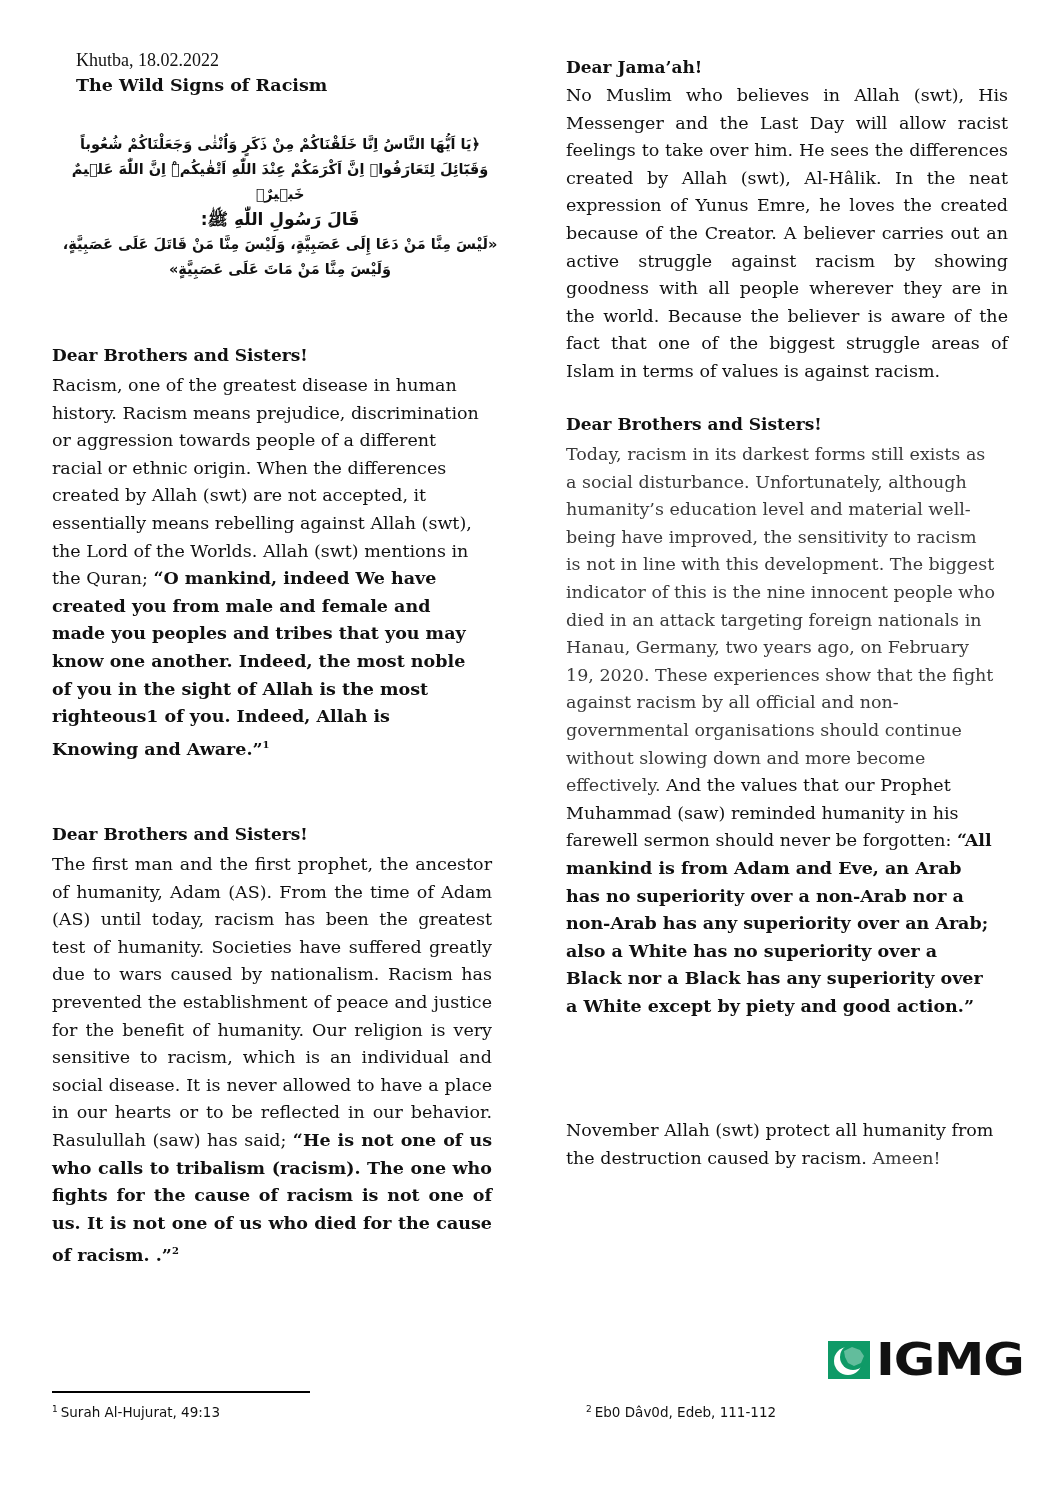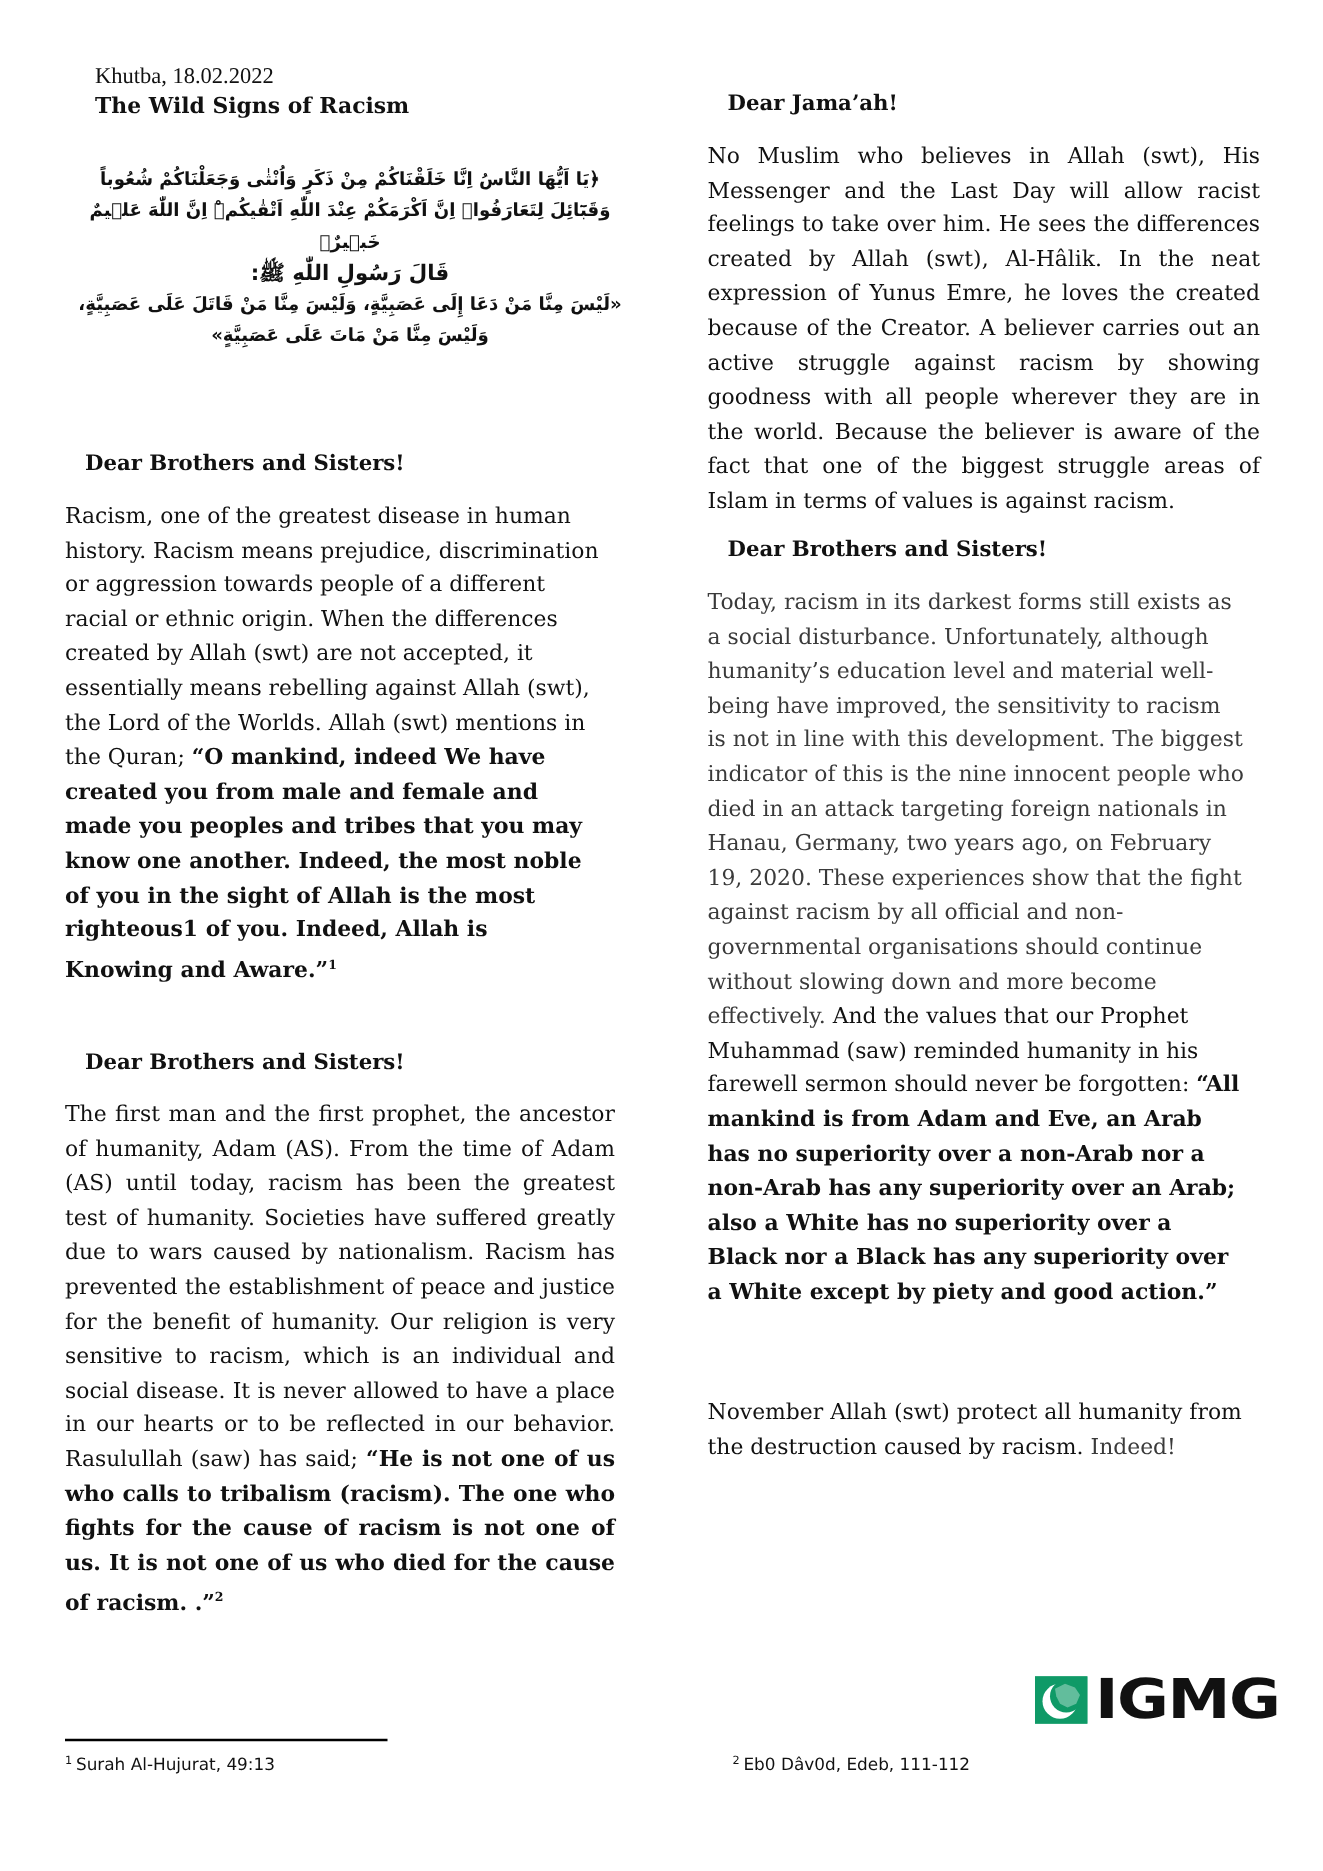--- a/index.html
+++ b/index.html
@@ -4,21 +4,21 @@
   <style>
     html, body { margin: 0; padding: 0; background: #ffffff; }
     body { width: 1058px; height: 1497px; position: relative; overflow: hidden;
            font-family: "DejaVu Serif", "Liberation Serif", serif; color: #111; }
     .meta { position: absolute; left: 52px; top: 48px; font-size: 17px; line-height: 25px; margin-left: 24px; }
     .meta .date { font-family: "Liberation Serif", serif; font-size: 18px; }
     .meta .title { font-weight: bold; font-size: 17.5px; }
     .arabic { position: absolute; left: 52px; width: 456px; top: 132px; text-align: center;
               direction: rtl; font-family: "DejaVu Sans", sans-serif; font-weight: bold; font-size: 14.5px; line-height: 25px; }
     .arabic .small { font-size: 17px; }
-    h2 { font-size: 17px; font-weight: bold; margin: 16px; line-height: 26px; }
+    h2 { font-size: 17px; font-weight: bold; margin: 0; line-height: 26px; }
     p { margin: 0; font-size: 17.5px; line-height: 27.6px; }
     p.just { text-align: justify; }
     .b { font-weight: bold; }
     .gray { color: #3a3a3a; }
     .blk { position: absolute; }
     .fn-line { position: absolute; left: 52px; top: 1391px; width: 258px; height: 1.5px; background: #000; }
     .fn { position: absolute; font-family: "DejaVu Sans", "Liberation Sans", sans-serif; font-size: 13.5px; }
     .fn sup { font-size: 9px; vertical-align: 5px; margin-right: 3px; }
     .logo { position: absolute; left: 828px; top: 1341px; display: flex; align-items: center; }
     .logo-mark { width: 42px; height: 38px; background: #0f9a67; position: relative; overflow: hidden; }
@@ -55,21 +55,21 @@
   <h2>Dear Jama’ah!</h2>
   <p class="just" style="margin-top:2px;">No Muslim who believes in Allah (swt), His Messenger and the Last Day will allow racist feelings to take over him. He sees the differences created by Allah (swt), Al-Hâlik. In the neat expression of Yunus Emre, he loves the created because of the Creator. A believer carries out an active struggle against racism by showing goodness with all people wherever they are in the world. Because the believer is aware of the fact that one of the biggest struggle areas of Islam in terms of values is against racism.</p>
 </div>
 
 <div class="blk" style="left:566px; top:411px; width:430px;">
   <h2>Dear Brothers and Sisters!</h2>
   <p style="margin-top:4px;"><span class="gray">Today, racism in its darkest forms still exists as a social disturbance. Unfortunately, although humanity’s education level and material well-being have improved, the sensitivity to racism is not in line with this development. The biggest indicator of this is the nine innocent people who died in an attack targeting foreign nationals in Hanau, Germany, two years ago, on February 19, 2020. These experiences show that the fight against racism by all official and non-governmental organisations should continue without slowing down and more become effectively. </span><span>And the values that our Prophet Muhammad (saw) reminded humanity in his farewell sermon should never be forgotten: </span><span class="b">“All mankind is from Adam and Eve, an Arab has no superiority over a non-Arab nor a non-Arab has any superiority over an Arab; also a White has no superiority over a Black nor a Black has any superiority over a White except by piety and good action.”</span></p>
 </div>
 
 <div class="blk" style="left:566px; top:1117px; width:442px;">
-  <p><span>November Allah (swt) protect all humanity from the destruction caused by racism. </span><span class="gray">Indeed!</span></p>
+  <p><span>November Allah (swt) protect all humanity from the destruction caused by racism. </span><span class="gray">Ameen!</span></p>
 </div>
 
 <div class="logo">
   <div class="logo-mark">
     <svg width="42" height="38" viewBox="0 0 42 38">
       <rect width="42" height="38" fill="#0f9a67"></rect>
       <circle cx="20" cy="20" r="14" fill="#ffffff"></circle>
       <circle cx="25" cy="16" r="13" fill="#0f9a67"></circle>
       <path d="M16 10 L24 6 L32 9 L36 15 L33 22 L26 25 L20 22 L17 16 Z" fill="#ffffff" opacity="0.35"></path>
     </svg>

